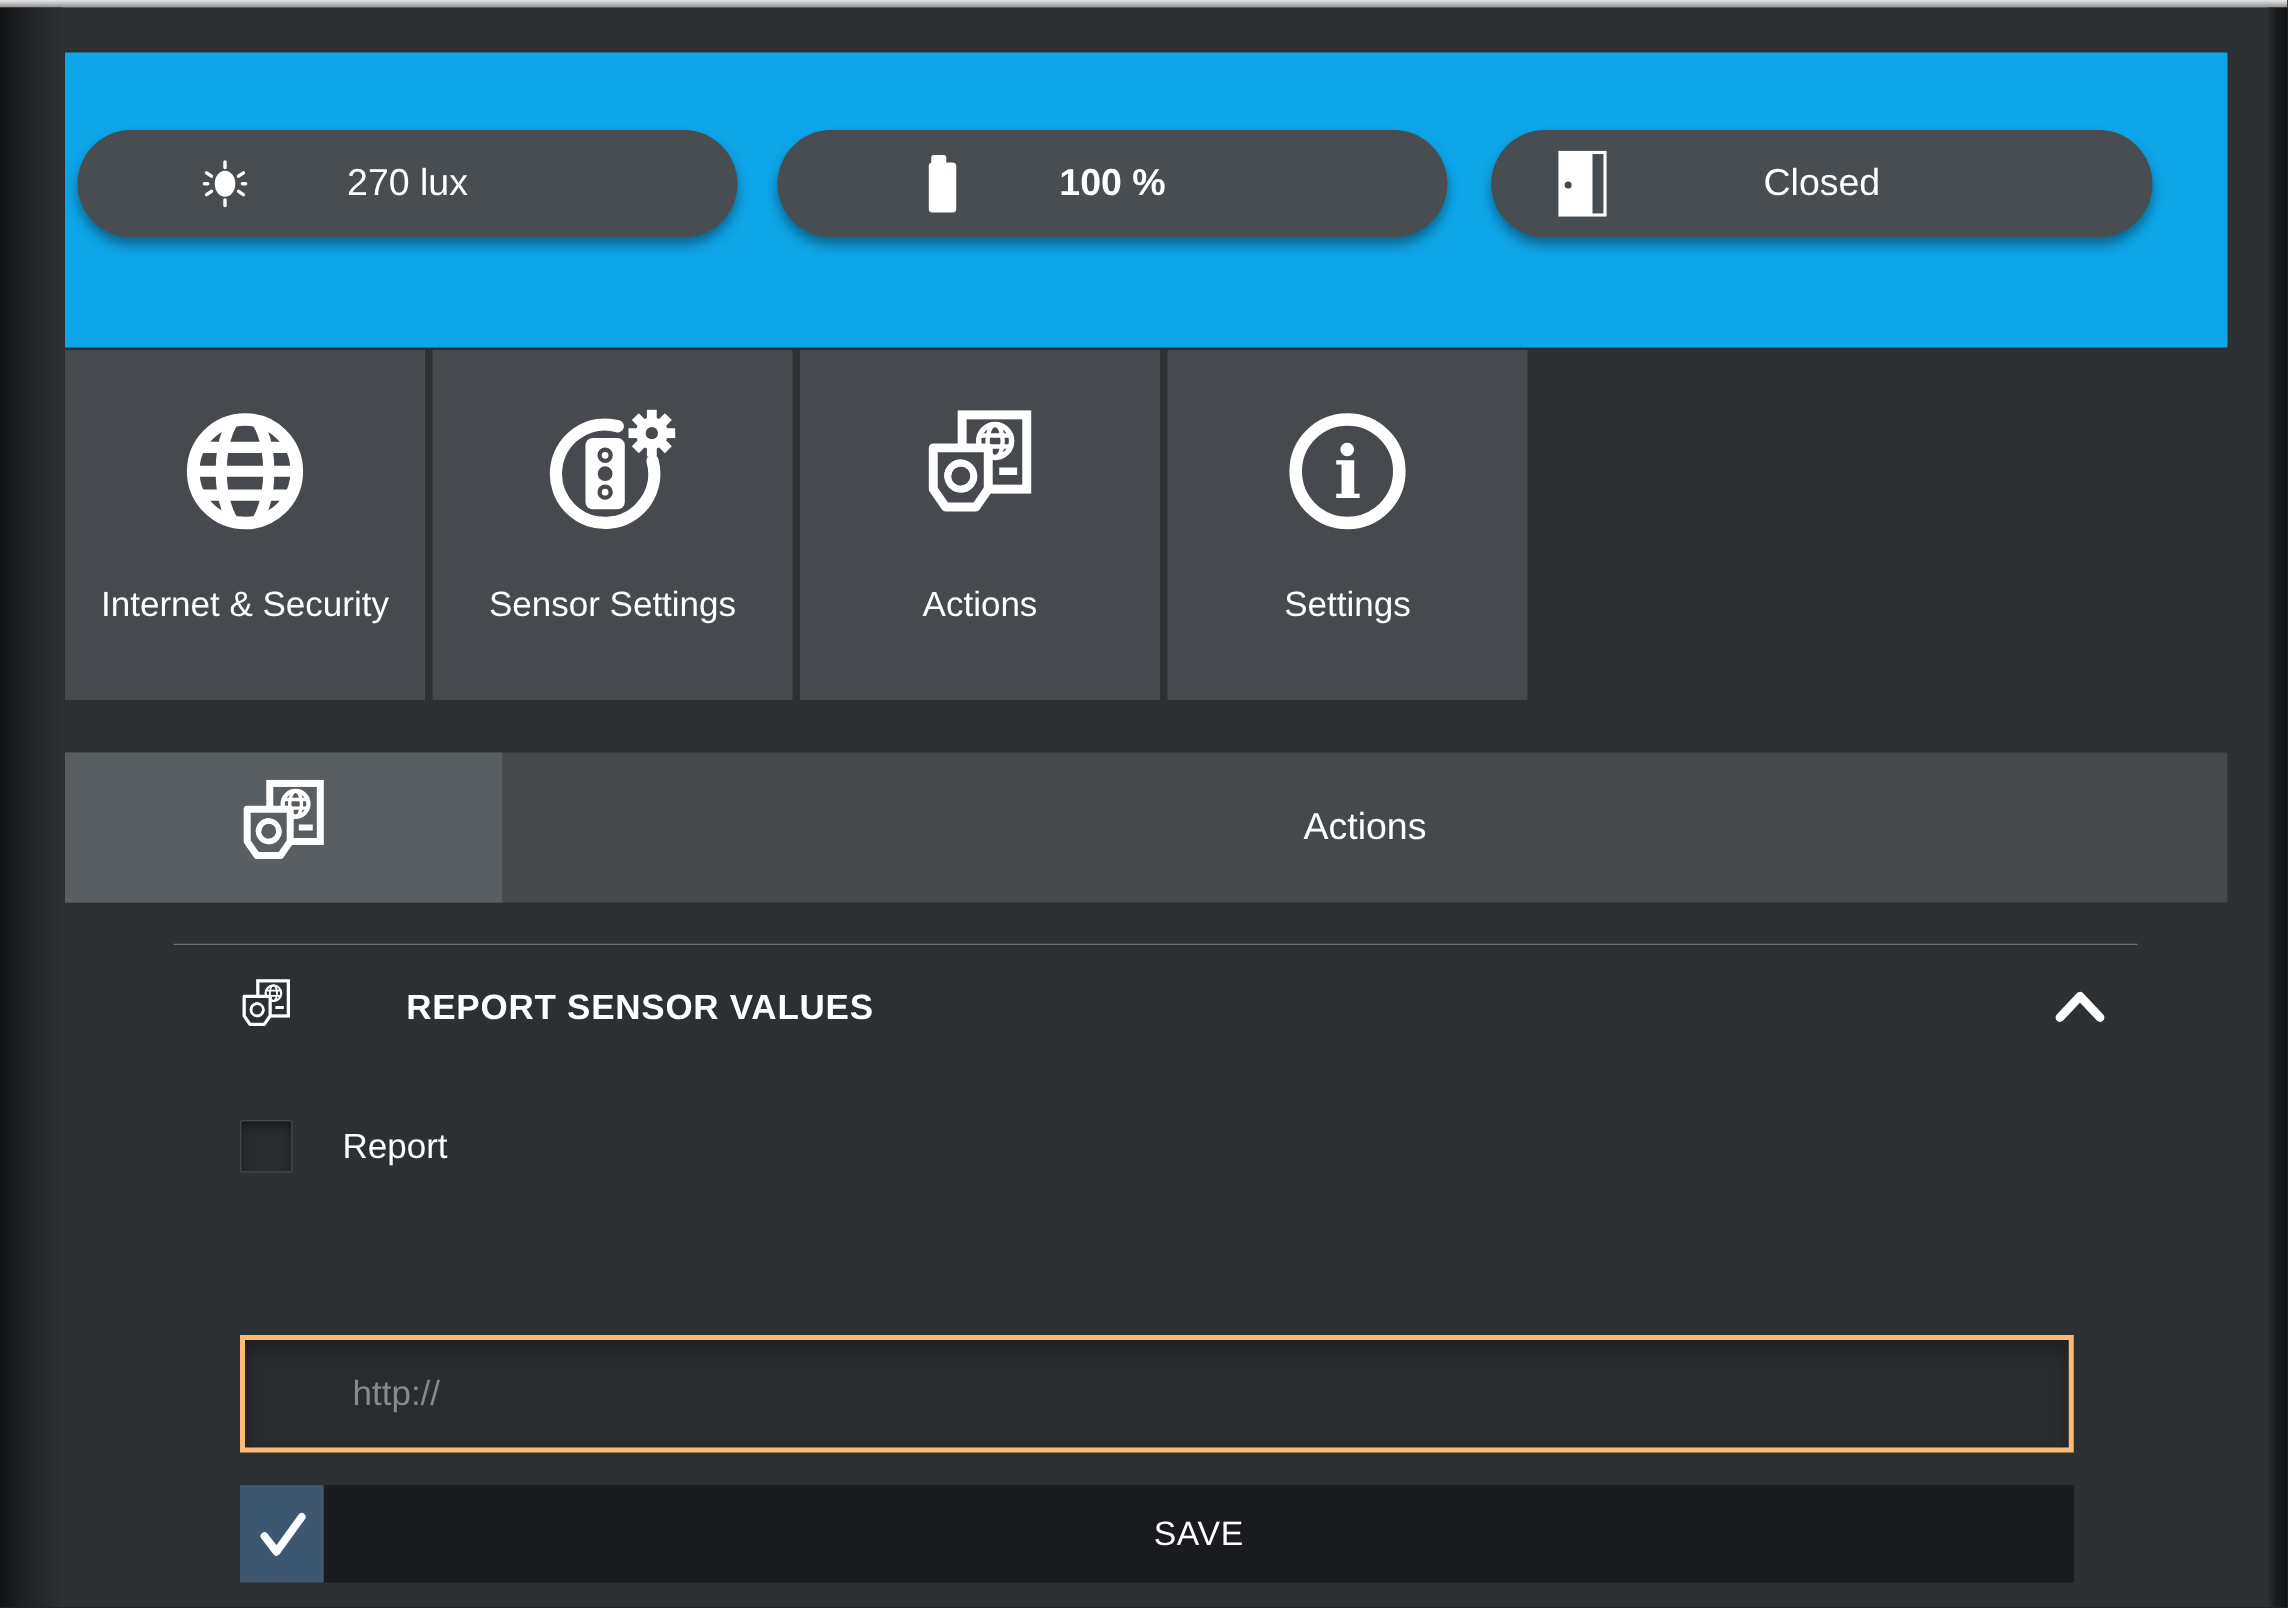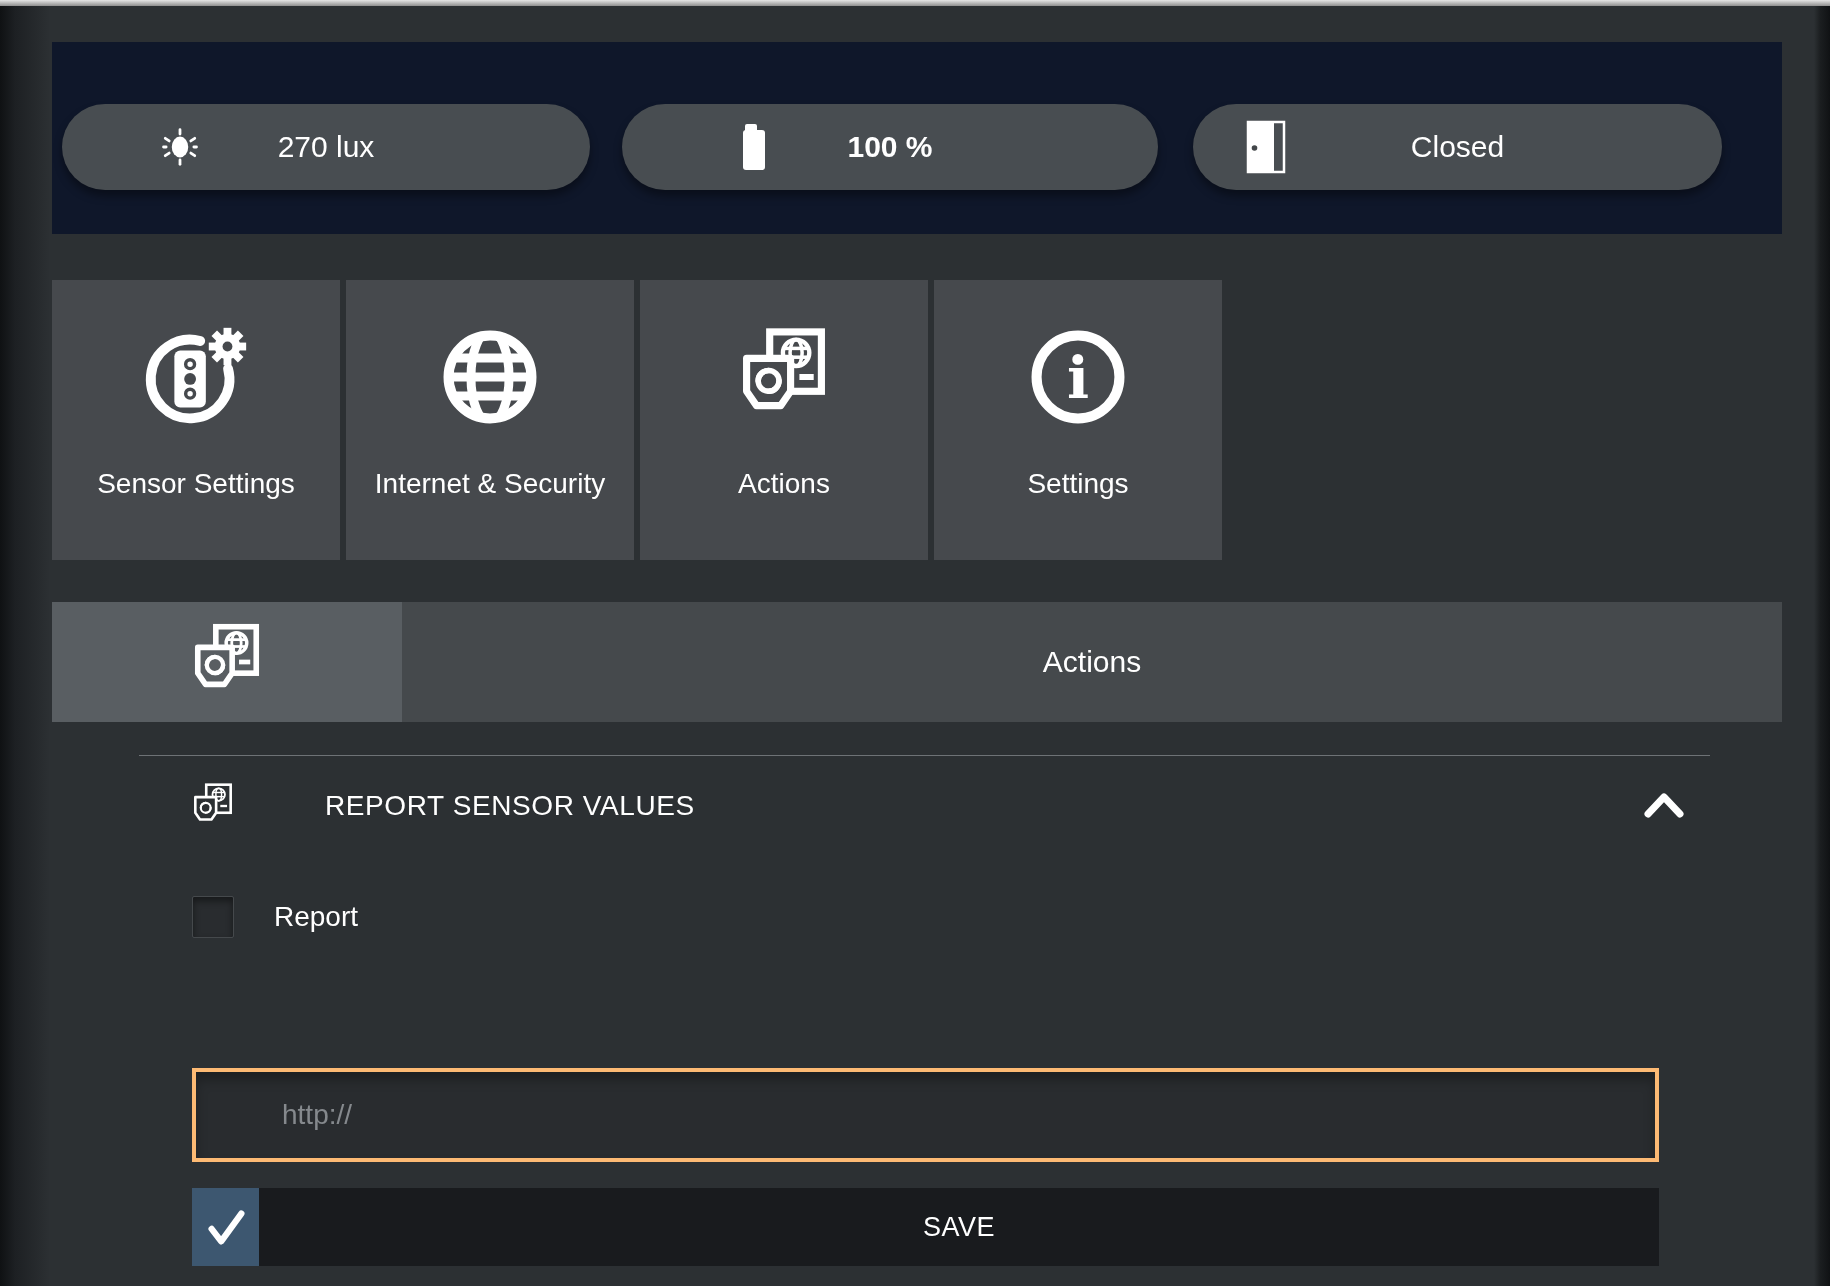--- a/index.html
+++ b/index.html
@@ -11,22 +11,22 @@
   }
   
   .chrome-top{position:absolute;left:0;top:0;width:1830px;height:6px;
     background:linear-gradient(#e6e6e6,#8f8f8f);}
   .edge-left{position:absolute;left:0;top:6px;width:50px;height:1280px;
     background:linear-gradient(to right,#0f1113 0,#1d2023 30%,#2c3033 100%);}
   .edge-right{position:absolute;right:0;top:6px;width:16px;height:1280px;
     background:linear-gradient(to left,#101214 0,#1b1e20 60%,#2c3033 100%);}
 
   
-  .status-panel{position:absolute;left:52px;top:42px;width:1730px;height:192px;
-    background:#0f172a;}
+  .status-panel{position:absolute;left:52px;top:42px;width:1730px;height:236px;
+    background:#0ea5e9;}
   .pill{position:absolute;top:62px;height:86px;border-radius:43px;
     background:#484d51;box-shadow:0 6px 9px rgba(0,0,0,.38);
     display:flex;align-items:center;justify-content:center;cursor:default;}
   .pill .pill-icon{position:absolute;top:50%;transform:translateY(-50%);line-height:0;}
   .pill-label{font-size:30px;color:#fff;}
   .pill-lux{left:10px;width:528px;}
   .pill-lux .pill-icon{left:92px;}
   .pill-batt{left:570px;width:536px;font-weight:bold;}
   .pill-batt .pill-icon{left:112px;}
   .pill-door{left:1141px;width:529px;}
@@ -46,21 +46,21 @@
   .section-bar-iconbox{width:350px;height:120px;background:#595e62;--icon-bg:#595e62;
     display:flex;align-items:center;justify-content:center;line-height:0;flex:0 0 auto;}
   .section-bar-titlebox{flex:1;display:flex;align-items:center;justify-content:center;}
   .section-bar-title{font-size:30px;}
 
   .divider{position:absolute;left:139px;top:755px;width:1571px;height:0;
     border-top:1px solid #6e7276;}
 
   
   .report-head{position:absolute;left:139px;top:776px;width:1643px;height:60px;
-    --icon-bg:#2c3033;display:flex;align-items:center;}
+    --icon-bg:#2c3033;display:flex;align-items:center;font-weight:bold;}
   .report-head-icon{margin-left:48px;line-height:0;}
   .report-title{margin-left:86px;font-size:28px;letter-spacing:.6px;}
   .collapse-btn{position:absolute;right:96px;top:12px;width:44px;height:34px;
     background:none;border:none;padding:0;cursor:pointer;line-height:0;}
 
   .enabled-row{position:absolute;left:192px;top:896px;display:flex;align-items:center;}
   .checkbox{appearance:none;-webkit-appearance:none;width:42px;height:42px;margin:0;
     background:#292c2f;border:1px solid #45494c;border-radius:2px;
     box-shadow:inset 0 4px 7px rgba(0,0,0,.45);cursor:pointer;}
   .enabled-label{margin-left:40px;font-size:28px;cursor:default;}
@@ -130,20 +130,40 @@
           <rect x="7" y="5" width="36" height="50" fill="none" stroke="#fff" stroke-width="2.5"></rect>
           <rect x="7" y="5" width="26" height="50" fill="#fff"></rect>
           <circle cx="13.5" cy="31" r="2.8" fill="#43474a"></circle>
         </svg>
       </span>
       <span class="pill-label">Closed</span>
     </div>
   </div>
 
   <div class="tiles">
+
+    <div class="tile">
+      <span class="tile-icon">
+        <svg width="112" height="112" viewBox="0 0 100 100">
+          <defs>
+              <clipPath id="gclip">
+                <circle cx="50" cy="50" r="37"></circle>
+              </clipPath>
+            </defs>
+          <circle cx="50" cy="50" r="37" fill="none" stroke="#fff" stroke-width="9"></circle>
+          <g clip-path="url(#gclip)" stroke="#fff" fill="none">
+            <ellipse cx="50" cy="50" rx="17" ry="41" stroke-width="8"></ellipse>
+            <line x1="8" y1="33" x2="92" y2="33" stroke-width="8"></line>
+            <line x1="8" y1="50" x2="92" y2="50" stroke-width="8"></line>
+            <line x1="8" y1="67" x2="92" y2="67" stroke-width="8"></line>
+          </g>
+        </svg>
+      </span>
+      <span class="tile-label">Internet &amp; Security</span>
+    </div>
 
     <div class="tile">
       <span class="tile-icon">
         <svg width="118" height="118" viewBox="0 0 120 120">
           <path d="M 92.6 51.6 A 40 40 0 1 1 64.3 23.4" fill="none" stroke="#fff" stroke-width="10" stroke-linecap="round"></path>
           <rect x="38" y="33" width="32" height="58" rx="6" fill="#fff"></rect>
           <circle cx="54" cy="47" r="4.5" fill="none" stroke="var(--icon-bg)" stroke-width="3.5"></circle>
           <circle cx="54" cy="62" r="6" fill="var(--icon-bg)"></circle>
           <circle cx="54" cy="77" r="4.5" fill="none" stroke="var(--icon-bg)" stroke-width="3.5"></circle>
           <g transform="translate(92,29)">
@@ -156,40 +176,20 @@
               <rect x="-4" y="-19" width="8" height="9" transform="rotate(225)"></rect>
               <rect x="-4" y="-19" width="8" height="9" transform="rotate(270)"></rect>
               <rect x="-4" y="-19" width="8" height="9" transform="rotate(315)"></rect>
             </g>
             <circle r="13" fill="#fff"></circle>
             <circle r="5" fill="var(--icon-bg)"></circle>
           </g>
         </svg>
       </span>
       <span class="tile-label">Sensor Settings</span>
-    </div>
-
-    <div class="tile">
-      <span class="tile-icon">
-        <svg width="112" height="112" viewBox="0 0 100 100">
-          <defs>
-              <clipPath id="gclip">
-                <circle cx="50" cy="50" r="37"></circle>
-              </clipPath>
-            </defs>
-          <circle cx="50" cy="50" r="37" fill="none" stroke="#fff" stroke-width="9"></circle>
-          <g clip-path="url(#gclip)" stroke="#fff" fill="none">
-            <ellipse cx="50" cy="50" rx="17" ry="41" stroke-width="8"></ellipse>
-            <line x1="8" y1="33" x2="92" y2="33" stroke-width="8"></line>
-            <line x1="8" y1="50" x2="92" y2="50" stroke-width="8"></line>
-            <line x1="8" y1="67" x2="92" y2="67" stroke-width="8"></line>
-          </g>
-        </svg>
-      </span>
-      <span class="tile-label">Internet &amp; Security</span>
     </div>
 
     <div class="tile">
       <span class="tile-icon">
         <svg width="110" height="110" viewBox="0 0 100 100">
           <rect x="37" y="9" width="47" height="54" fill="none" stroke="#fff" stroke-width="6.5"></rect>
           <g stroke="#fff" fill="none">
             <circle cx="61" cy="28" r="12" stroke-width="4"></circle>
             <ellipse cx="61" cy="28" rx="5.5" ry="12" stroke-width="3.2"></ellipse>
             <line x1="50" y1="24" x2="72" y2="24" stroke-width="3.2"></line>

